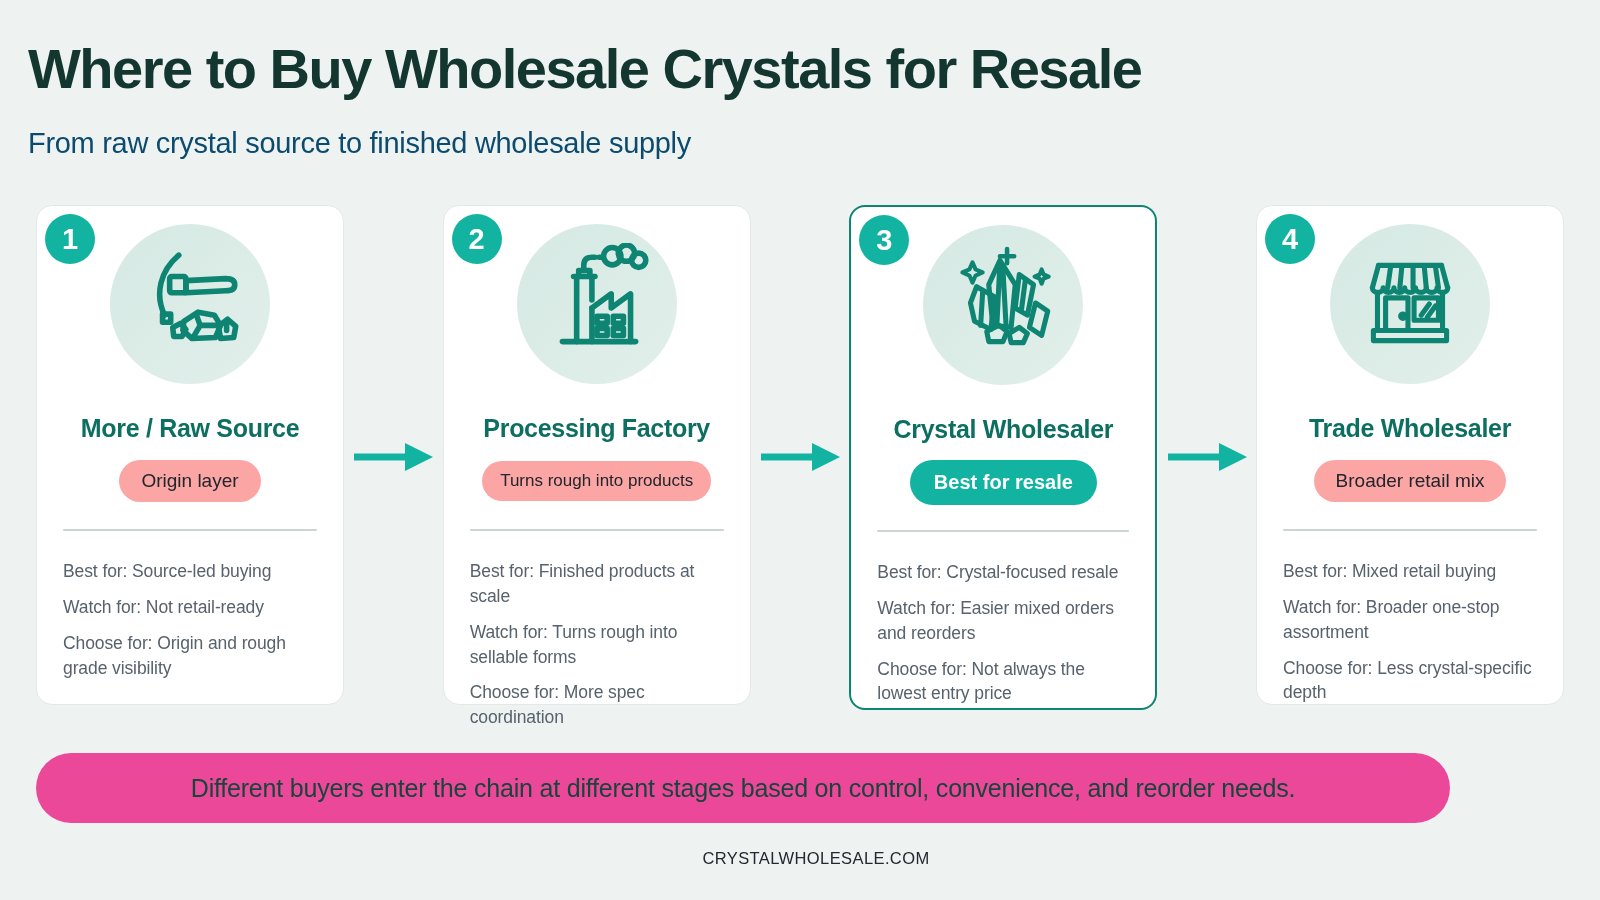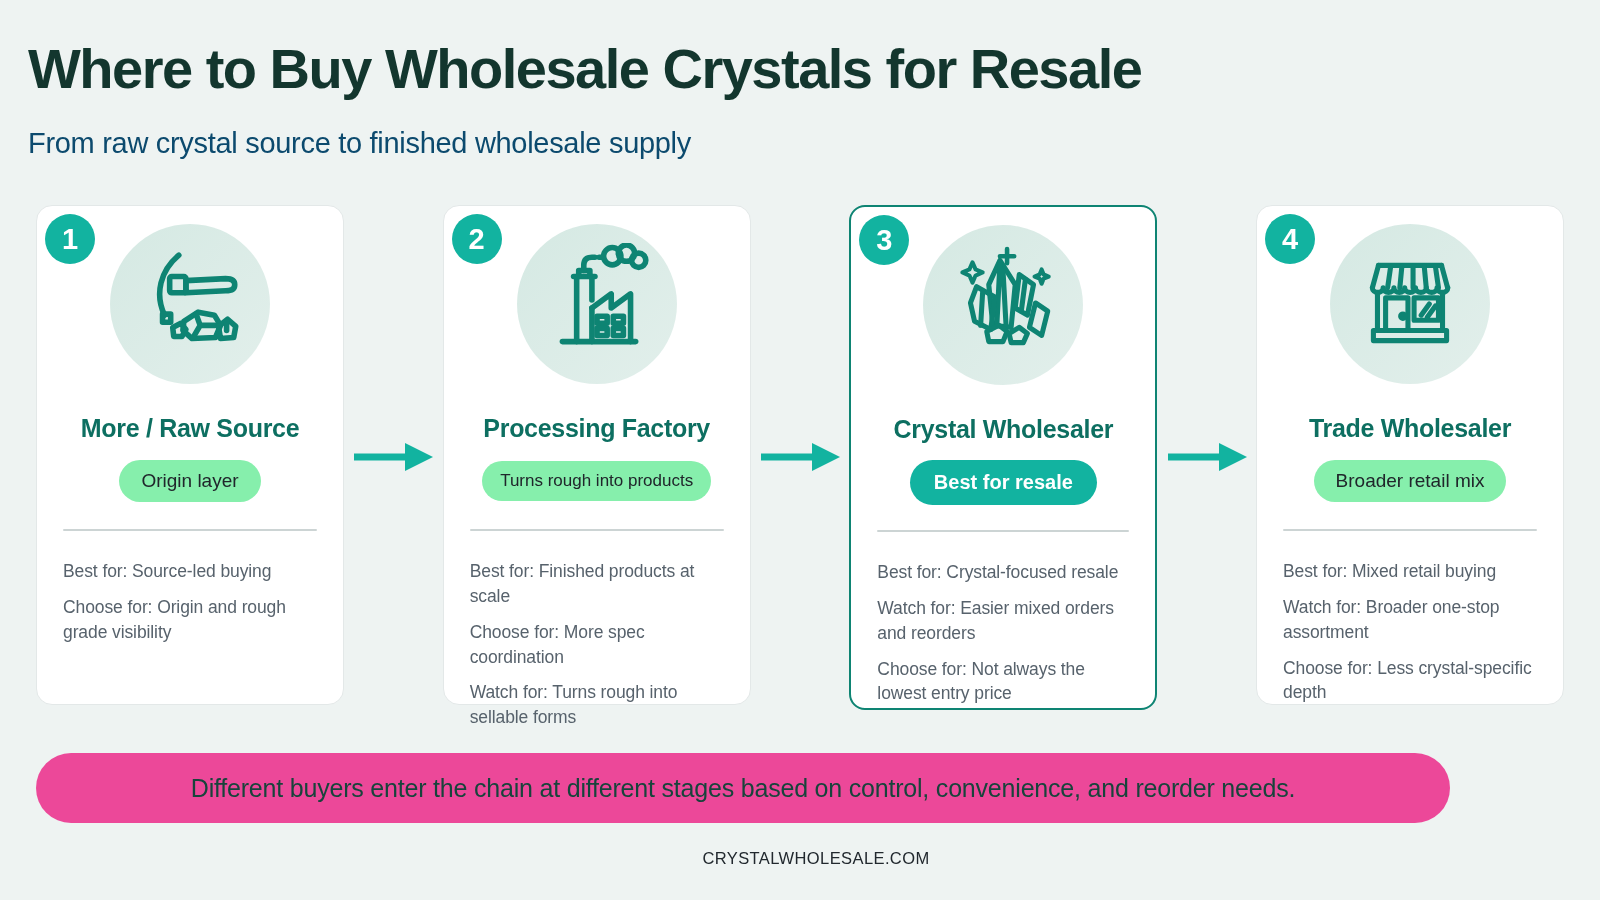--- a/index.html
+++ b/index.html
@@ -42,21 +42,21 @@
     margin: 0 auto; display: flex; align-items: center; justify-content: center;
   }
   .icon-circle svg { display:block; }
   .card-title {
     margin-top: 30px; text-align: center;
     font-size: 25px; font-weight: bold; color: #0d6f61; letter-spacing: -0.3px;
     white-space: nowrap;
   }
   .pill-wrap { display: flex; justify-content: center; margin-top: 16px; height: 44px; align-items: center; }
   .pill {
-    display: inline-block; background: #86efac; color: #20262b;
+    display: inline-block; background: #fca5a5; color: #20262b;
     font-size: 19px; padding: 10px 22px; border-radius: 24px; white-space: nowrap;
   }
   .pill.solid { background: #12b3a0; color: #ffffff; font-weight: bold; font-size: 20px; padding: 11px 24px; }
   .divider { height: 2px; background: #ccd4d4; margin-top: 26px; border-radius: 1px; }
   .details { margin-top: 28px; }
   .details p {
     font-size: 17.5px; color: #57626c; line-height: 1.42; margin-bottom: 11px;
     letter-spacing: -0.1px;
   }
 
@@ -109,20 +109,21 @@
           </svg>
         </span>
       </div>
       <div class="card-title">More / Raw Source</div>
       <div class="pill-wrap">
         <span class="pill">Origin layer</span>
       </div>
       <div class="divider"></div>
       <div class="details">
         <p>Best for: Source-led buying</p>
+        <p>Watch for: Not retail-ready</p>
         <p>Choose for: Origin and rough grade visibility</p>
       </div>
     </div>
 
     <div class="arrow-cell">
       <span>
         <svg width="84" height="32" viewBox="0 0 84 32">
           <line x1="3" y1="16" x2="56" y2="16" stroke="#12b3a0" stroke-width="7"></line>
           <polygon points="54,2 82,16 54,30" fill="#12b3a0"></polygon>
         </svg>
@@ -151,22 +152,22 @@
           </svg>
         </span>
       </div>
       <div class="card-title">Processing Factory</div>
       <div class="pill-wrap">
         <span class="pill" style="font-size:17px; padding:10px 18px;">Turns rough into products</span>
       </div>
       <div class="divider"></div>
       <div class="details">
         <p>Best for: Finished products at scale</p>
+        <p>Watch for: Turns rough into sellable forms</p>
         <p>Choose for: More spec coordination</p>
-        <p>Watch for: Turns rough into sellable forms</p>
       </div>
     </div>
 
     <div class="arrow-cell">
       <span>
         <svg width="84" height="32" viewBox="0 0 84 32">
           <line x1="3" y1="16" x2="56" y2="16" stroke="#12b3a0" stroke-width="7"></line>
           <polygon points="54,2 82,16 54,30" fill="#12b3a0"></polygon>
         </svg>
       </span>

